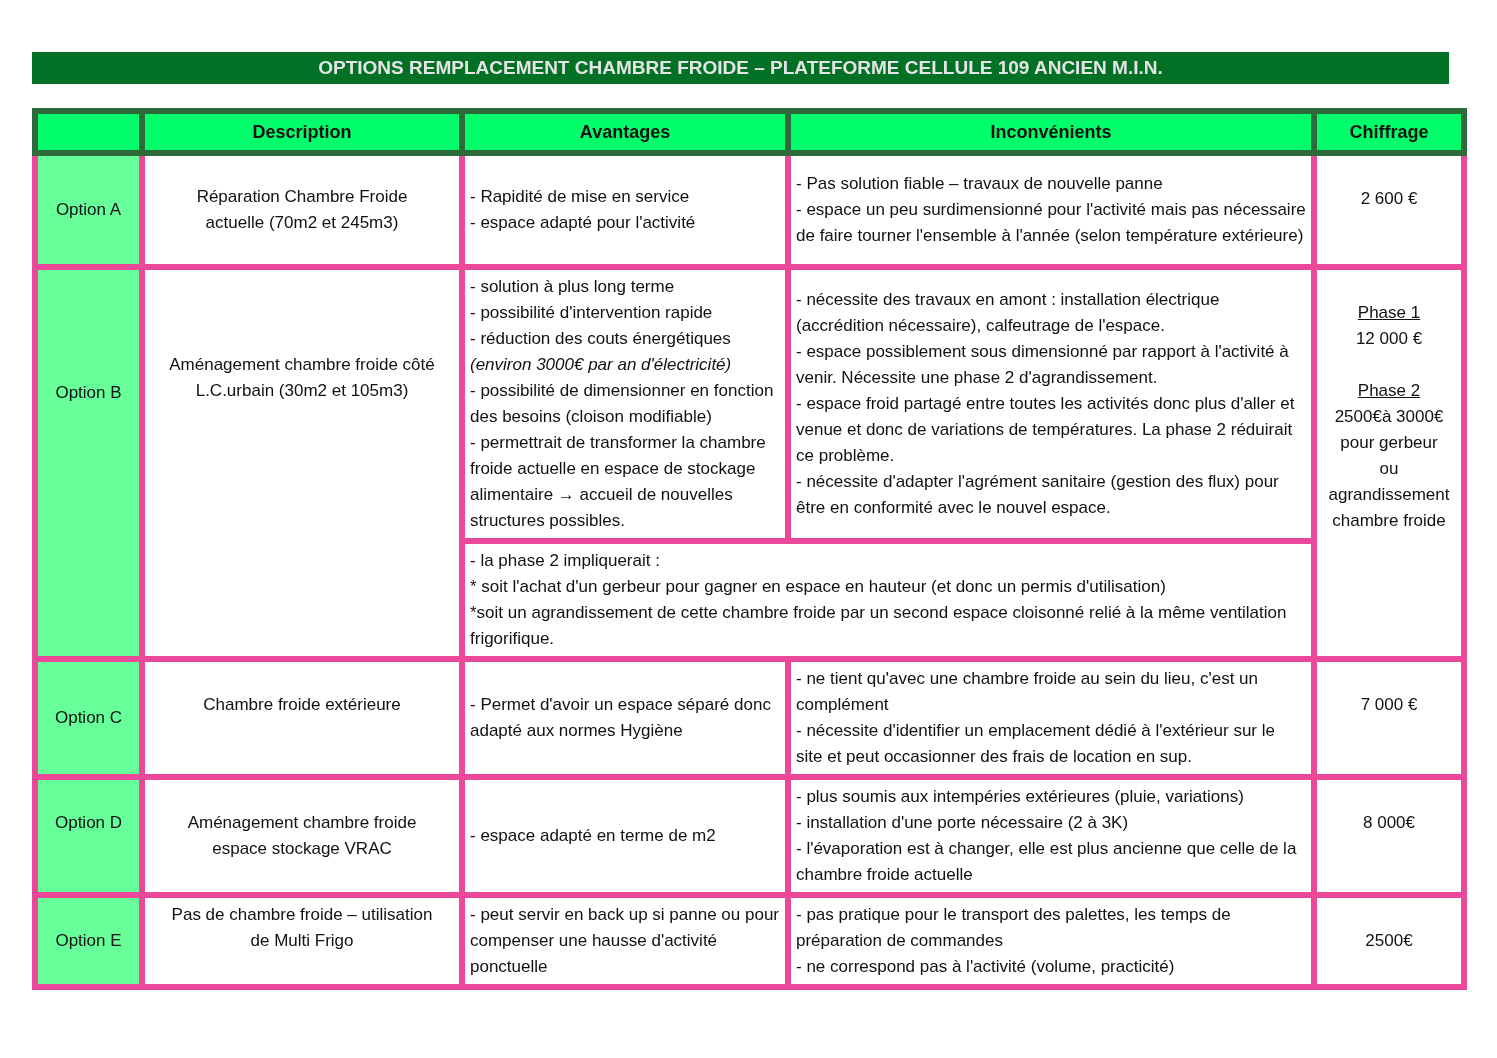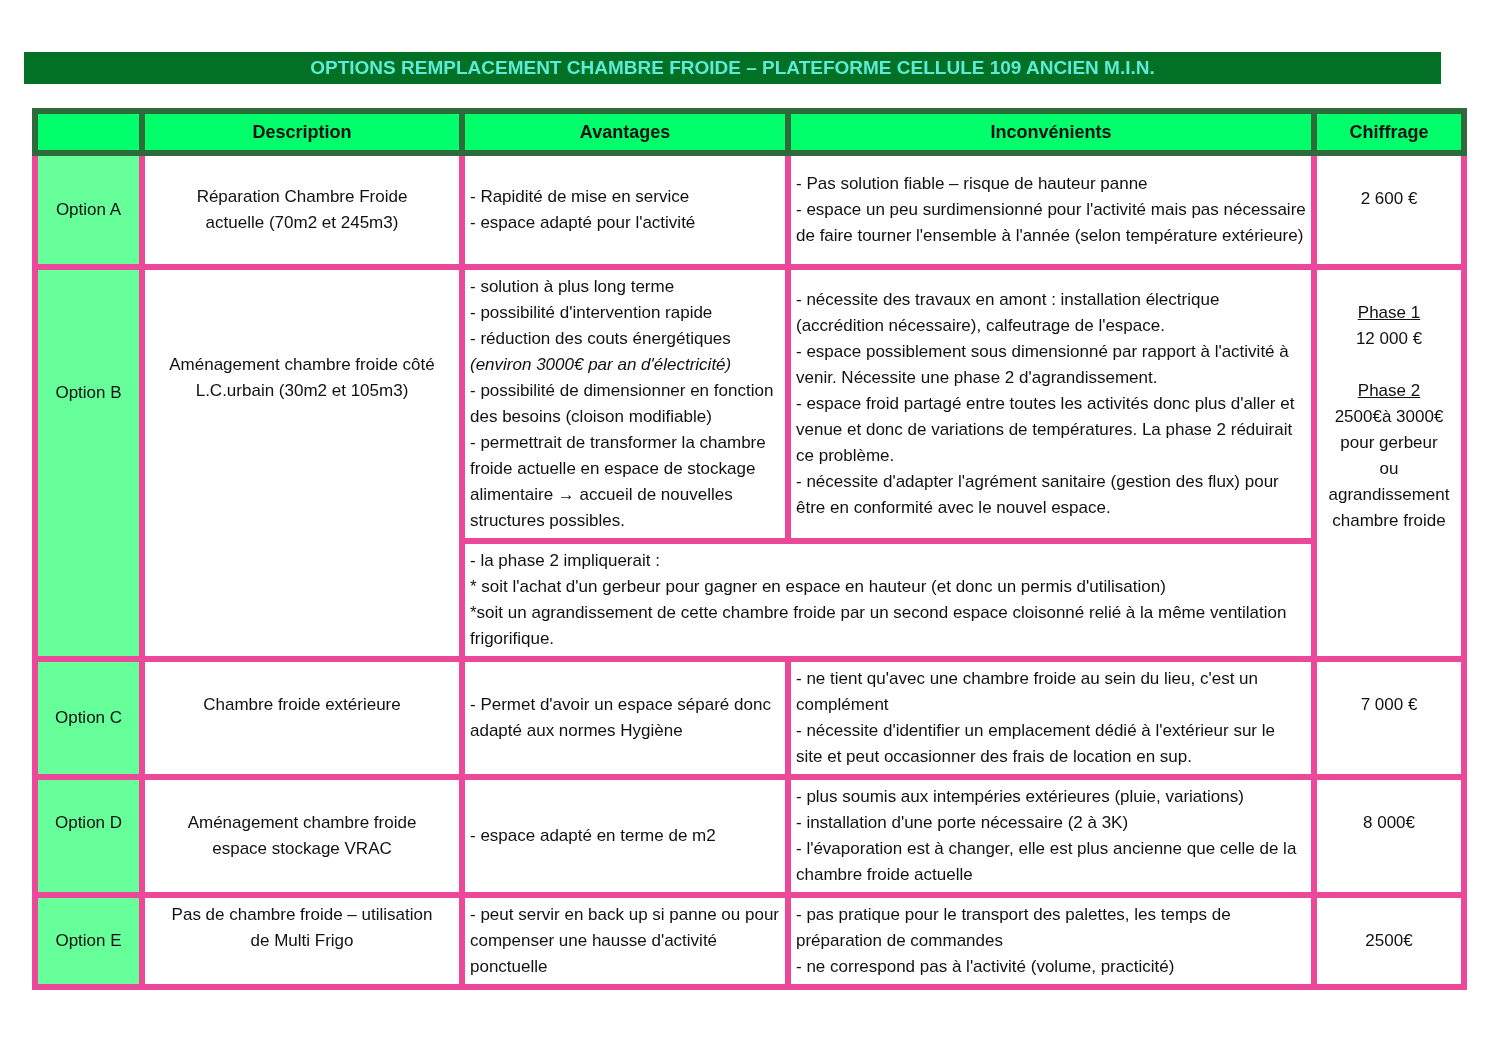--- a/index.html
+++ b/index.html
@@ -3,23 +3,23 @@
   <meta charset="utf-8">
   <style>
     html, body { margin: 0; padding: 0; background: #ffffff; }
     body {
       width: 1497px; height: 1058px; position: relative;
       font-family: "Liberation Sans", "DejaVu Sans", sans-serif;
       color: #111;
       overflow: hidden;
     }
     .title-bar {
-      position: absolute; left: 24px; top: 52px; width: 1417px; height: 32px;
+      position: absolute; left: 32px; top: 52px; width: 1417px; height: 32px;
       background: #037125;
-      color: #5eead4;
+      color: #e5e5e5;
       font-weight: bold;
       font-size: 19px;
       display: flex; align-items: center; justify-content: center;
       letter-spacing: 0px;
     }
     table.grid {
       position: absolute; left: 32px; top: 108px;
       border-collapse: collapse;
       width: 1429px;
       table-layout: fixed;
@@ -81,21 +81,21 @@
       <td class="opt">Option A</td>
       <td class="desc">
         <span class="line">Réparation Chambre Froide</span>
         <span class="line">actuelle (70m2 et 245m3)</span>
       </td>
       <td class="list">
         <span class="line">- Rapidité de mise en service</span>
         <span class="line">- espace adapté pour l'activité</span>
       </td>
       <td class="list">
-        <span class="line">- Pas solution fiable – risque de hauteur panne</span>
+        <span class="line">- Pas solution fiable – travaux de nouvelle panne</span>
         <span class="line">- espace un peu surdimensionné pour l'activité mais pas nécessaire de faire tourner l'ensemble à l'année (selon température extérieure)</span>
       </td>
       <td class="price" style="vertical-align:top;padding-top:30px">2 600 €</td>
     </tr>
 
     <tr>
       <td class="opt" rowspan="2" style="vertical-align:top;padding-top:110px">Option B</td>
       <td class="desc" rowspan="2" style="vertical-align:top;padding-top:82px">
         <span class="line">Aménagement chambre froide côté</span>
         <span class="line">L.C.urbain (30m2 et 105m3)</span>

